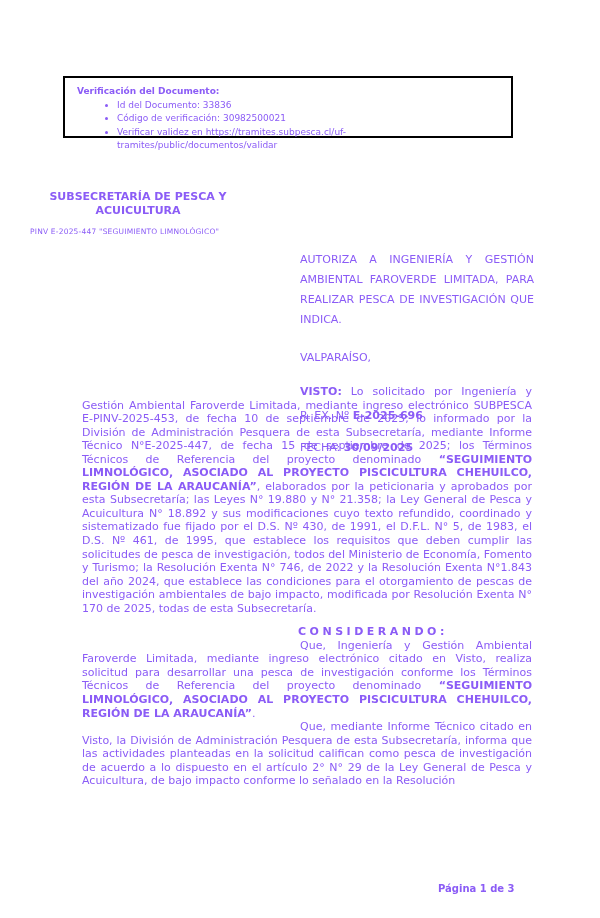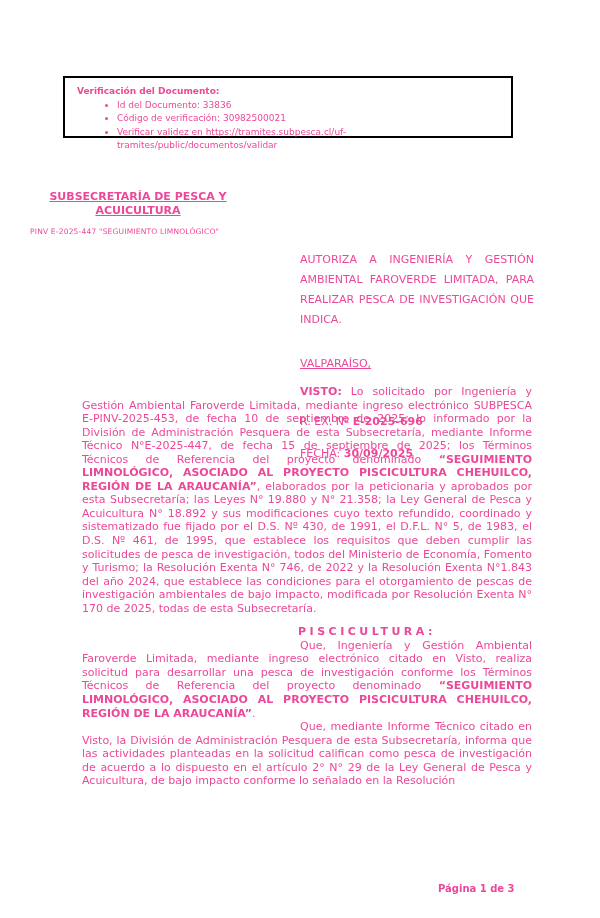--- a/index.html
+++ b/index.html
@@ -6,21 +6,21 @@
     margin: 0;
     padding: 0;
     background: #ffffff;
   }
   .page {
     position: relative;
     width: 600px;
     height: 918px;
     background: #ffffff;
     font-family: "DejaVu Sans", "Liberation Sans", sans-serif;
-    color: #ec4899;
+    color: #8b5cf6;
     overflow: hidden;
   }
 
   
   .verify-box {
     position: absolute;
     left: 63px;
     top: 76px;
     width: 446px;
     height: 58px;
@@ -55,21 +55,20 @@
   }
   .subsecretaria {
     position: absolute;
     left: 18px;
     top: 190px;
     width: 240px;
     text-align: center;
     font-size: 11px;
     line-height: 14px;
     font-weight: bold;
-    text-decoration: underline;
   }
   .doc-reference {
     position: absolute;
     left: 30px;
     top: 227px;
     font-size: 7.5px;
     letter-spacing: 0.2px;
     white-space: nowrap;
   }
 
@@ -79,22 +78,21 @@
     left: 300px;
     top: 250px;
     width: 234px;
     font-size: 11px;
     line-height: 20px;
   }
   .subject {
     text-align: justify;
   }
   .city {
-    margin-top: 24px;
-    text-decoration: underline;
+    margin-top: 18px;
   }
   .rex-line {
     margin-top: 38px;
   }
   .fecha-line {
     margin-top: 12px;
   }
   .bold { font-weight: bold; }
 
   
@@ -159,20 +157,20 @@
     <div class="rex-line">
       <span>R. EX. Nº </span><span class="bold">E-2025-696</span>
     </div>
     <div class="fecha-line">
       <span>FECHA: </span><span class="bold">30/09/2025</span>
     </div>
   </div>
 
   <div class="body-text">
     <p><span style="font-weight: bold;">VISTO:</span><span> Lo solicitado por Ingeniería y Gestión Ambiental Faroverde Limitada, mediante ingreso electrónico SUBPESCA E-PINV-2025-453, de fecha 10 de septiembre de 2025; lo informado por la División de Administración Pesquera de esta Subsecretaría, mediante Informe Técnico N°E-2025-447, de fecha 15 de septiembre de 2025; los Términos Técnicos de Referencia del proyecto denominado </span><span style="font-weight: bold;">“SEGUIMIENTO LIMNOLÓGICO, ASOCIADO AL PROYECTO PISCICULTURA CHEHUILCO, REGIÓN DE LA ARAUCANÍA”</span><span>, elaborados por la peticionaria y aprobados por esta Subsecretaría; las Leyes N° 19.880 y N° 21.358; la Ley General de Pesca y Acuicultura N° 18.892 y sus modificaciones cuyo texto refundido, coordinado y sistematizado fue fijado por el D.S. Nº 430, de 1991, el D.F.L. N° 5, de 1983, el D.S. Nº 461, de 1995, que establece los requisitos que deben cumplir las solicitudes de pesca de investigación, todos del Ministerio de Economía, Fomento y Turismo; la Resolución Exenta N° 746, de 2022 y la Resolución Exenta N°1.843 del año 2024, que establece las condiciones para el otorgamiento de pescas de investigación ambientales de bajo impacto, modificada por Resolución Exenta N° 170 de 2025, todas de esta Subsecretaría.</span></p>
-    <div class="considerando-heading">PISCICULTURA:</div>
+    <div class="considerando-heading">CONSIDERANDO:</div>
     <p class="para-1"><span>Que, Ingeniería y Gestión Ambiental Faroverde Limitada, mediante ingreso electrónico citado en Visto, realiza solicitud para desarrollar una pesca de investigación conforme los Términos Técnicos de Referencia del proyecto denominado </span><span style="font-weight: bold;">“SEGUIMIENTO LIMNOLÓGICO, ASOCIADO AL PROYECTO PISCICULTURA CHEHUILCO, REGIÓN DE LA ARAUCANÍA”</span><span>.</span></p>
     <p class="para-2"><span>Que, mediante Informe Técnico citado en Visto, la División de Administración Pesquera de esta Subsecretaría, informa que las actividades planteadas en la solicitud califican como pesca de investigación de acuerdo a lo dispuesto en el artículo 2° N° 29 de la Ley General de Pesca y Acuicultura, de bajo impacto conforme lo señalado en la Resolución</span></p>
   </div>
 
   <div class="page-number">Página 1 de 3</div>
 
 </div>
 
 </body></html>

